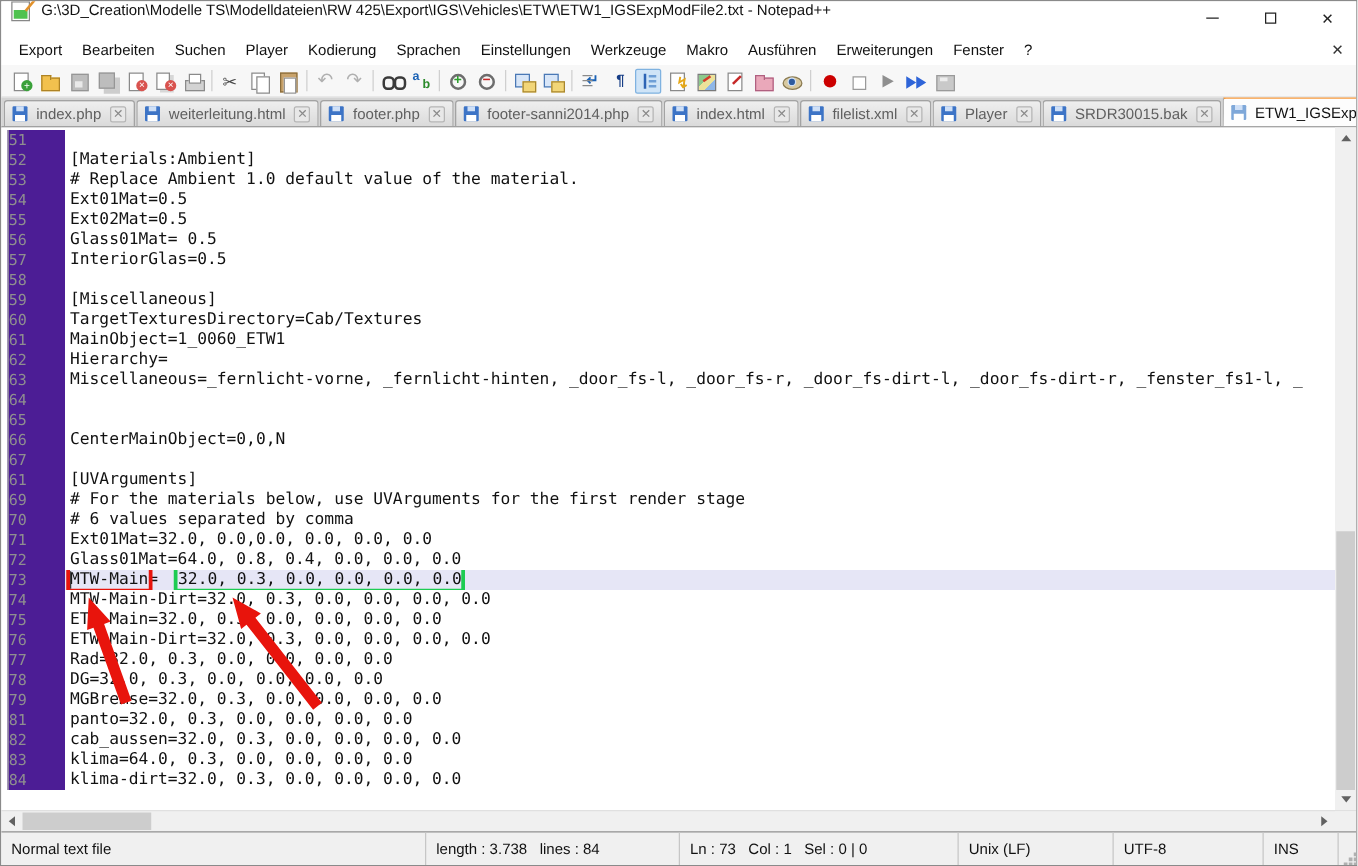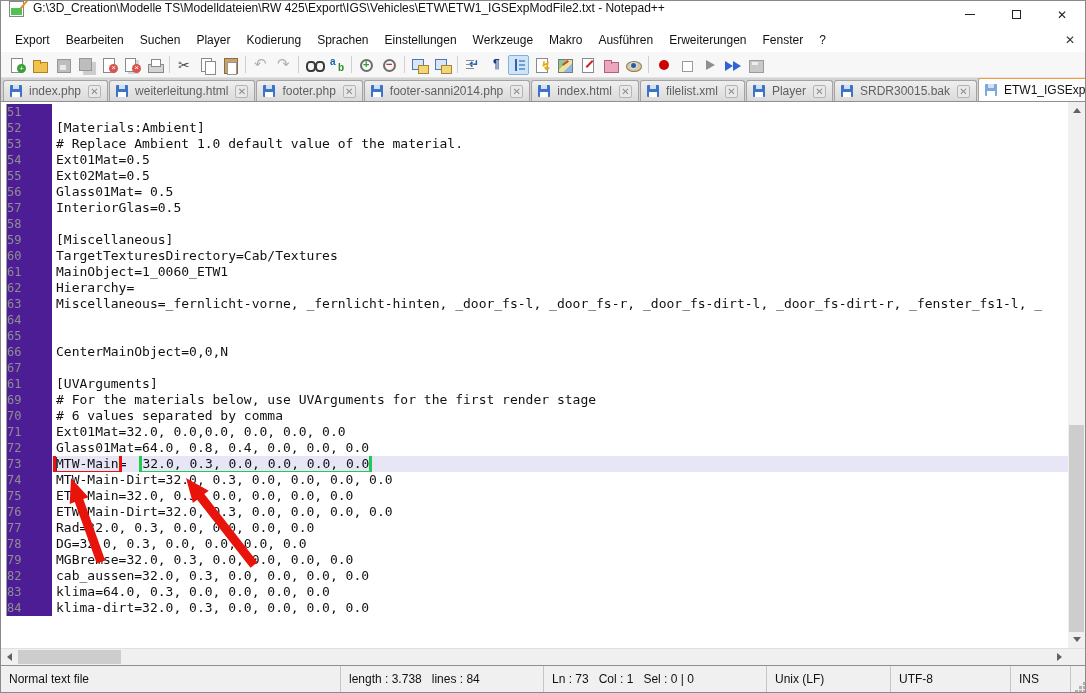--- a/index.html
+++ b/index.html
@@ -285,20 +285,21 @@
         <div class="ed-line"><span class="ln">70</span><span class="txt"># 6 values separated by comma</span></div>
         <div class="ed-line"><span class="ln">71</span><span class="txt">Ext01Mat=32.0, 0.0,0.0, 0.0, 0.0, 0.0</span></div>
         <div class="ed-line"><span class="ln">72</span><span class="txt">Glass01Mat=64.0, 0.8, 0.4, 0.0, 0.0, 0.0</span></div>
         <div class="ed-line cur"><span class="ln">73</span><span class="txt"><span class="caret"></span><span class="rbox">MTW-Main</span><span>=</span><span class="gbox">32.0, 0.3, 0.0, 0.0, 0.0, 0.0</span></span></div>
         <div class="ed-line"><span class="ln">74</span><span class="txt">MTW-Main-Dirt=32.0, 0.3, 0.0, 0.0, 0.0, 0.0</span></div>
         <div class="ed-line"><span class="ln">75</span><span class="txt">ETW-Main=32.0, 0.3, 0.0, 0.0, 0.0, 0.0</span></div>
         <div class="ed-line"><span class="ln">76</span><span class="txt">ETW-Main-Dirt=32.0, 0.3, 0.0, 0.0, 0.0, 0.0</span></div>
         <div class="ed-line"><span class="ln">77</span><span class="txt">Rad=32.0, 0.3, 0.0, 0.0, 0.0, 0.0</span></div>
         <div class="ed-line"><span class="ln">78</span><span class="txt">DG=32.0, 0.3, 0.0, 0.0, 0.0, 0.0</span></div>
         <div class="ed-line"><span class="ln">79</span><span class="txt">MGBremse=32.0, 0.3, 0.0, 0.0, 0.0, 0.0</span></div>
+        <div class="ed-line"><span class="ln">81</span><span class="txt">panto=32.0, 0.3, 0.0, 0.0, 0.0, 0.0</span></div>
         <div class="ed-line"><span class="ln">82</span><span class="txt">cab_aussen=32.0, 0.3, 0.0, 0.0, 0.0, 0.0</span></div>
         <div class="ed-line"><span class="ln">83</span><span class="txt">klima=64.0, 0.3, 0.0, 0.0, 0.0, 0.0</span></div>
         <div class="ed-line"><span class="ln">84</span><span class="txt">klima-dirt=32.0, 0.3, 0.0, 0.0, 0.0, 0.0</span></div>
       </div>
     <div class="vsb">
       <div class="sbtn">
           <span class="tri-u"></span>
         </div>
       <div class="vtrack">
         <div class="vthumb"></div>

